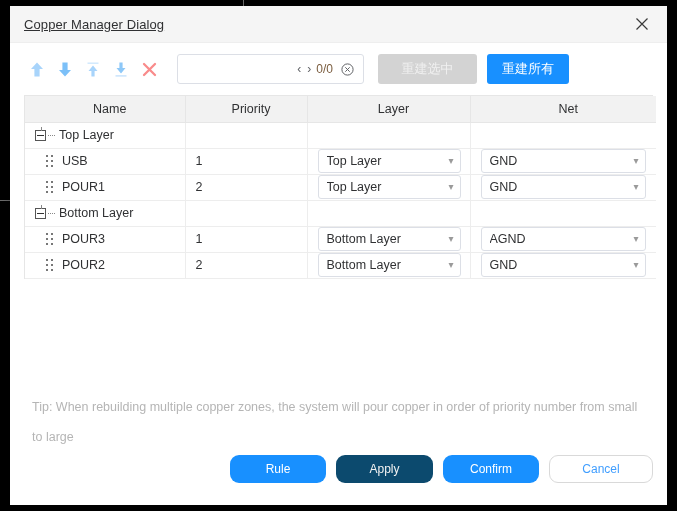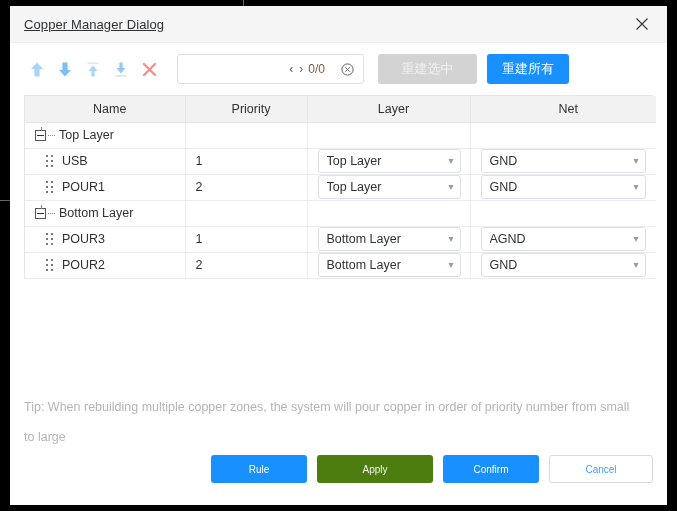--- a/index.html
+++ b/index.html
@@ -109,21 +109,21 @@
     font-size: 12px;
     color: #606266;
     padding: 0 3px;
     cursor: pointer;
     line-height: 1;
     user-select: none;
   }
   .count-text {
     font-size: 12px;
     color: #7a5c3e;
-    margin: 0 12px 0 2px;
+    margin: 0 4px 0 2px;
     white-space: nowrap;
   }
   .clear-icon {
     width: 15px; height: 15px;
     margin-left: 3px;
     cursor: pointer;
     display: flex; align-items: center; justify-content: center;
   }
 
   .tb-btn {
@@ -260,49 +260,49 @@
   .sel .caret {
     color: #9a9a9a;
     font-size: 10px;
     line-height: 1;
     margin-left: 4px;
   }
   td.cell-ctrl { padding: 0 0 0 11px; }
 
   
   .tip {
-    margin: 0 14px;
+    margin: 0 22px;
     padding-top: 113px;
     font-size: 12.5px;
     color: #b5b5b5;
     line-height: 30px;
     max-width: 617px;
     flex: none;
   }
 
   
   .footer {
     flex: 1;
     display: flex;
     align-items: flex-end;
     justify-content: flex-end;
     padding: 0 14px 22px 0;
     gap: 10px;
   }
   .ft-btn {
     height: 28px;
-    border-radius: 3px;
-    font-size: 10px;
+    border-radius: 9px;
+    font-size: 12px;
     display: flex; align-items: center; justify-content: center;
     cursor: pointer;
     border: 1px solid transparent;
     user-select: none;
   }
   .ft-btn.primary { background: #1890ff; color: #ffffff; width: 96px; }
-  .ft-btn.disabled { background: #4d7c0f; color: #f2f2f2; width: 116px; cursor: default; }
+  .ft-btn.disabled { background: #0c4a6e; color: #f2f2f2; width: 97px; cursor: default; }
   .ft-btn.ghost {
     background: #ffffff; color: #409eff;
     border: 1px solid #d9d9d9; width: 104px;
   }
 </style>
 </head>
 <body>
 
 <div id="screen">
 

